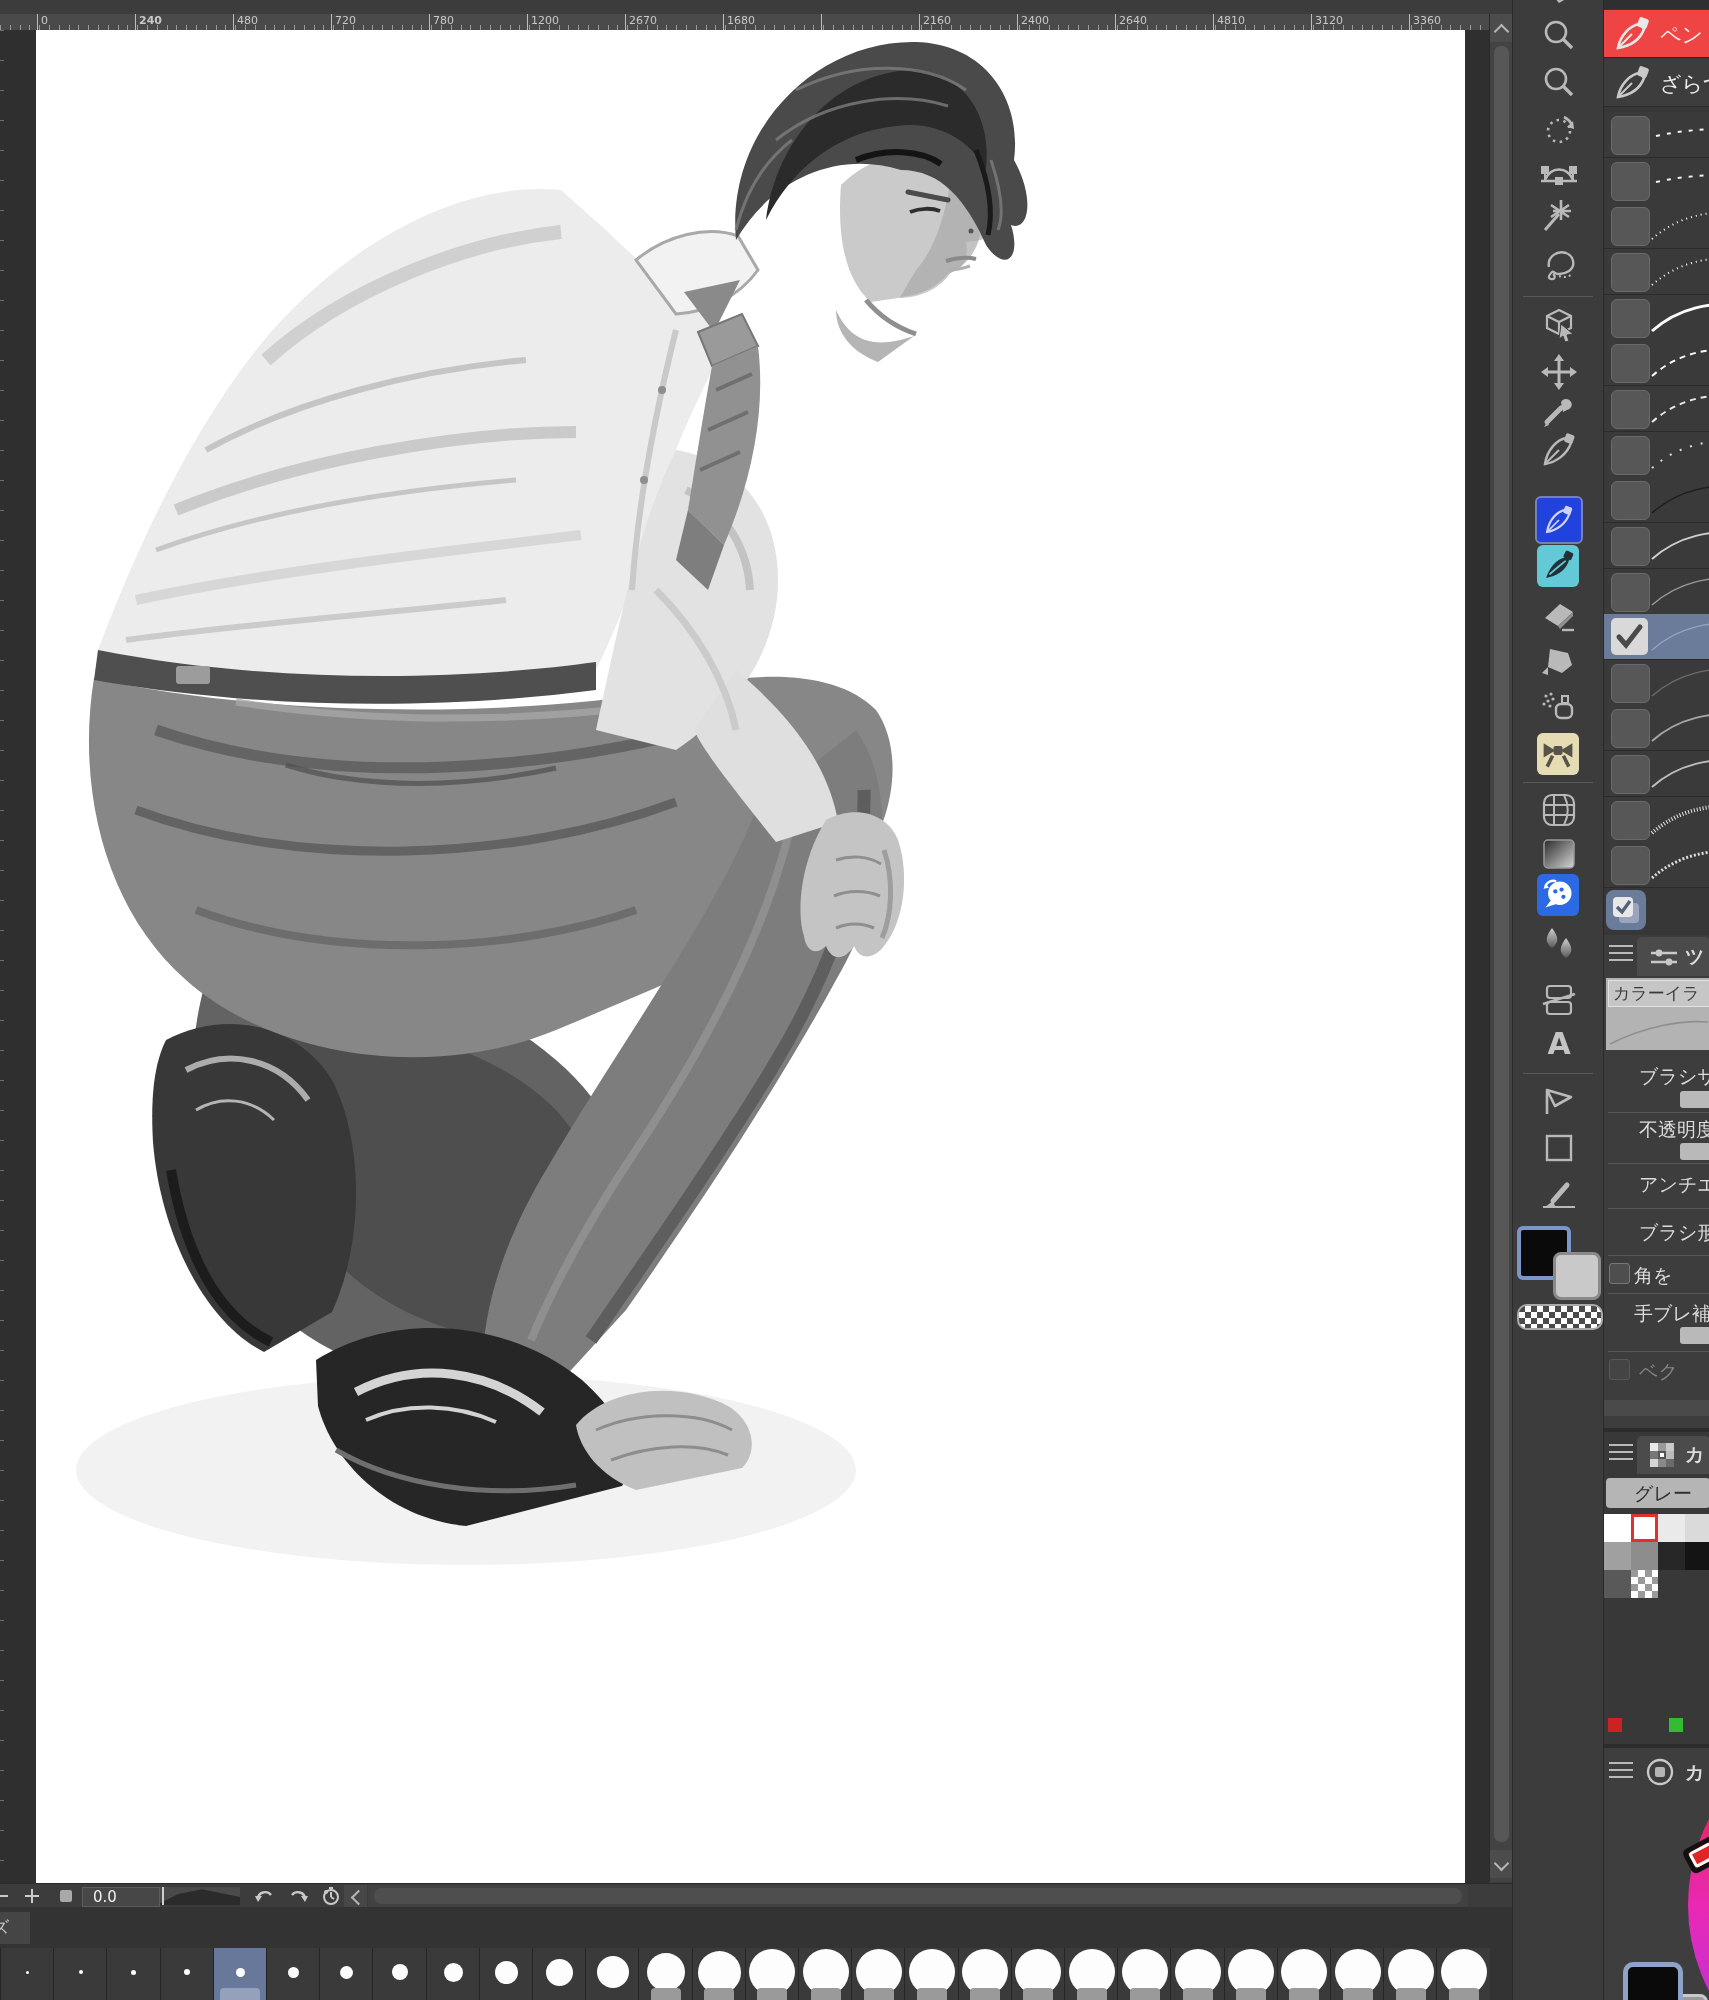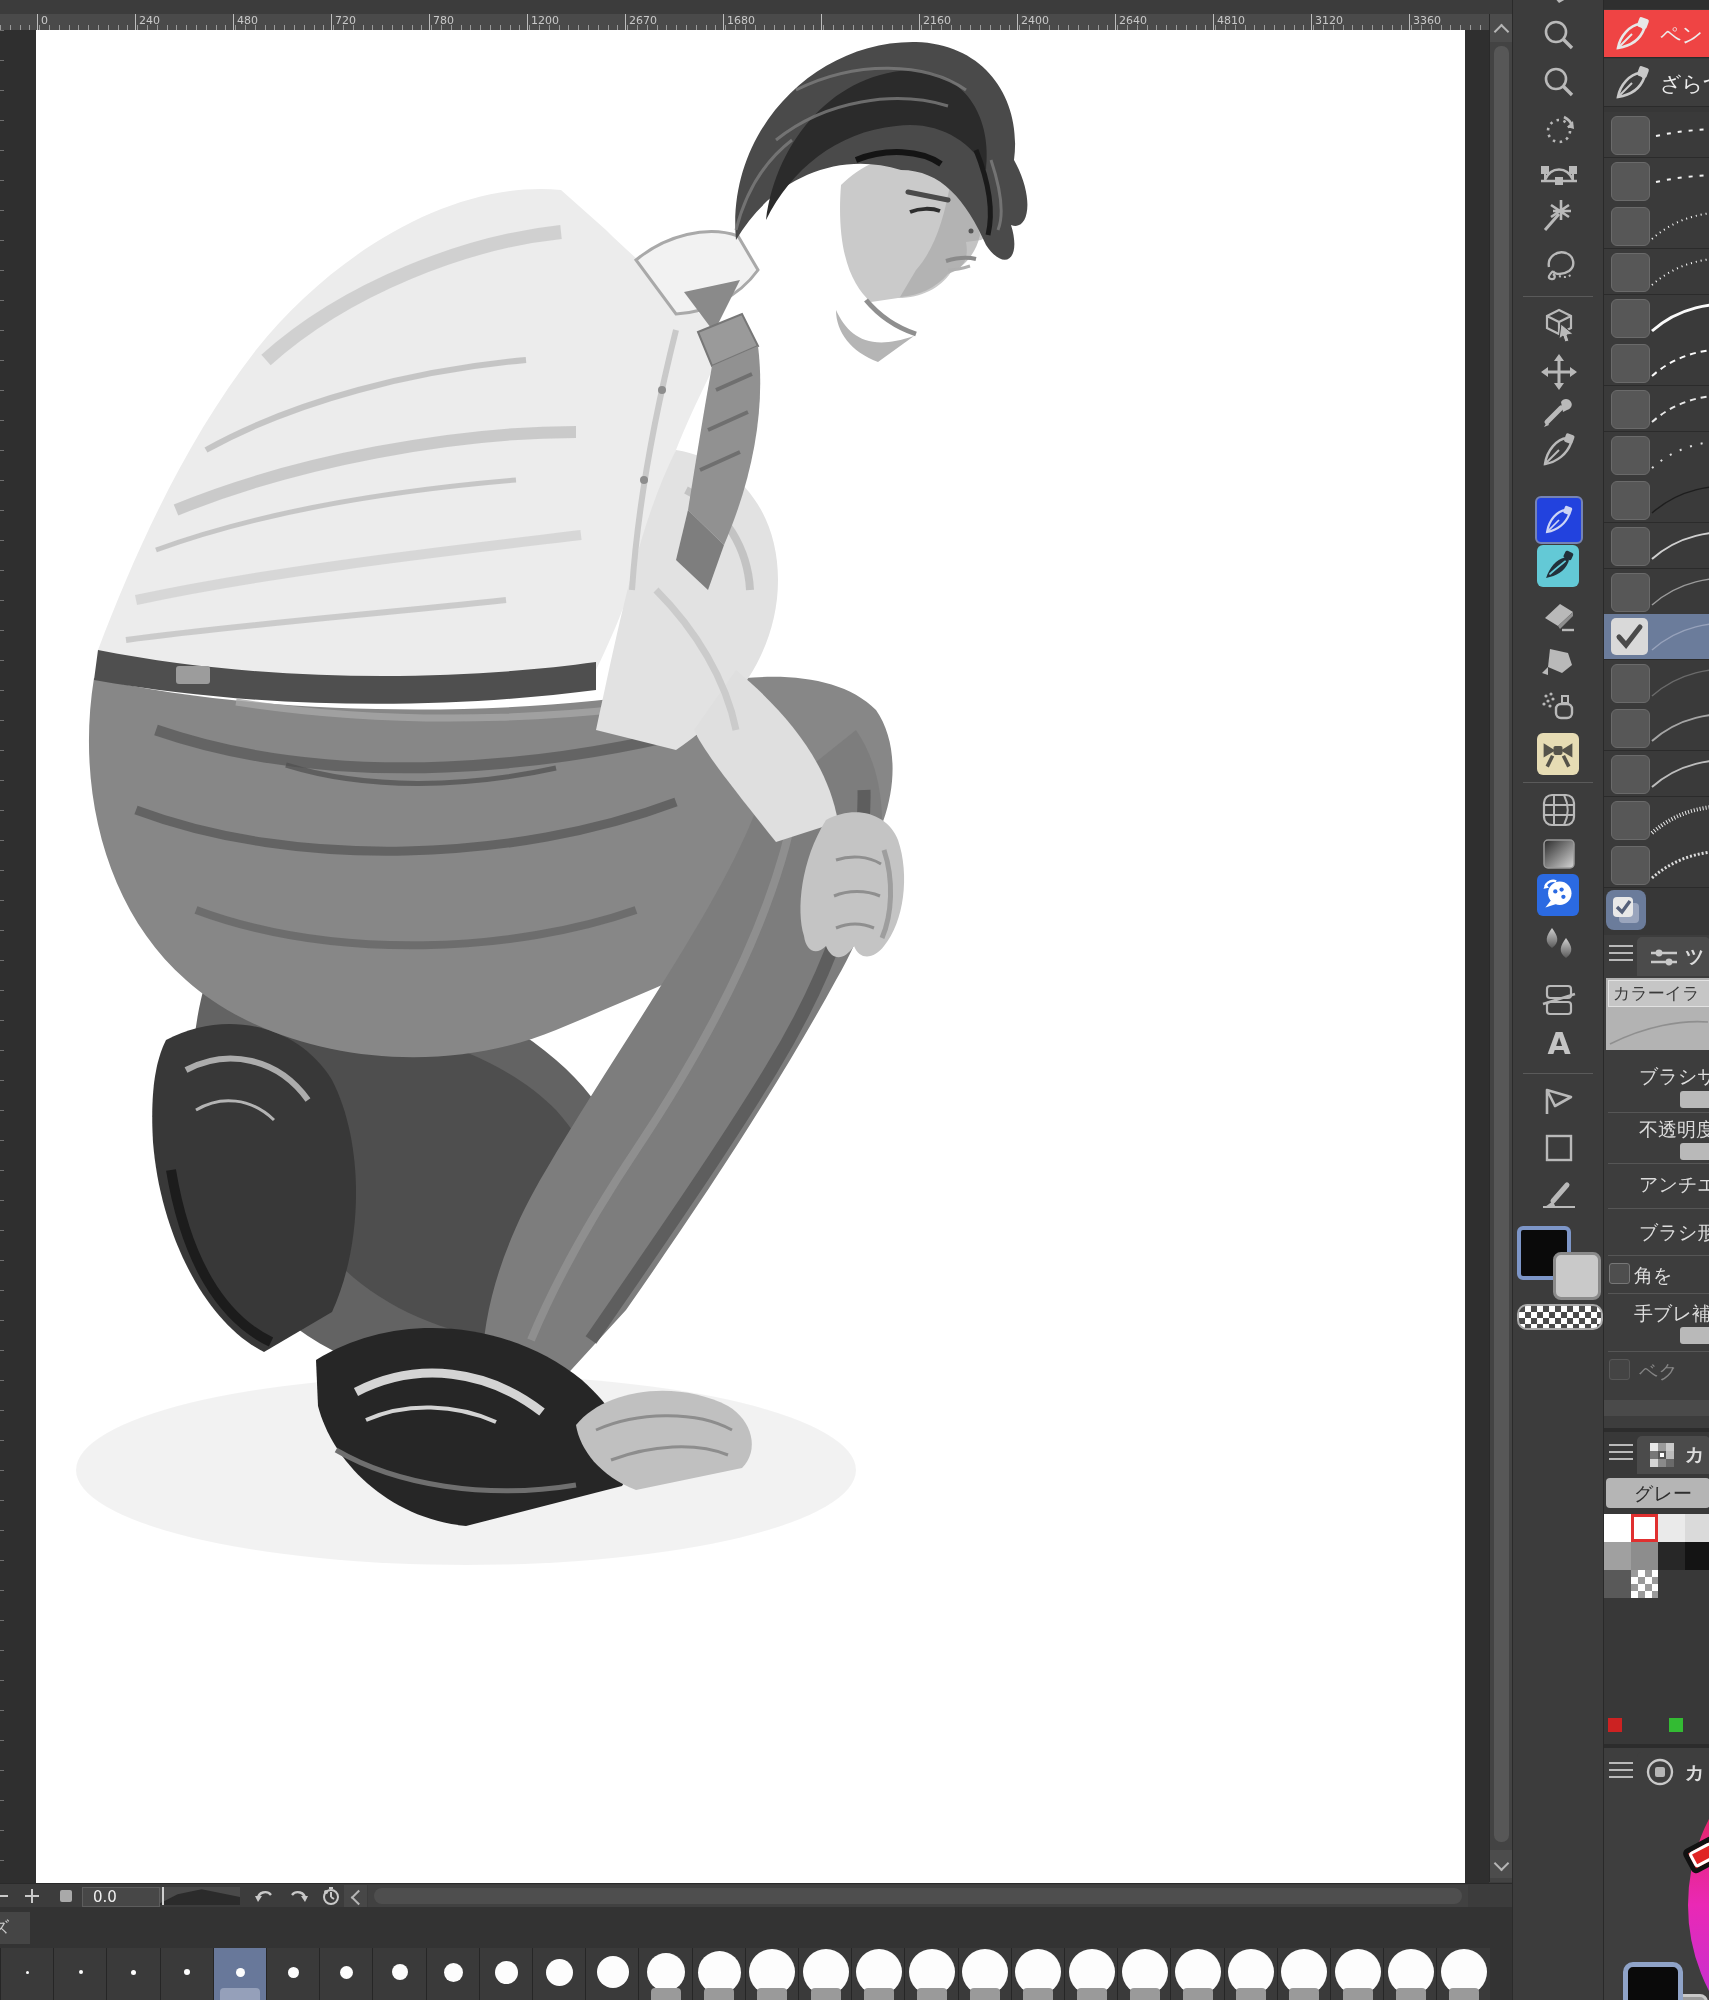--- a/index.html
+++ b/index.html
@@ -114,21 +114,21 @@
 
 <div id="app">
 
 
   <div id="ruler" class="abs">
     <div id="ruler-minor" class="abs"></div>
     <div id="ruler-labels">
         <div class="ruler-tick" style="left: 37px;"></div>
         <span class="ruler-label" style="left: 41px;">0</span>
         <div class="ruler-tick" style="left: 135px;"></div>
-        <span class="ruler-label" style="left: 139px;">240</span>
+        <span class="ruler-label" style="left: 139px; font-weight: bold;">240</span>
         <div class="ruler-tick" style="left: 233px;"></div>
         <span class="ruler-label" style="left: 237px;">480</span>
         <div class="ruler-tick" style="left: 331px;"></div>
         <span class="ruler-label" style="left: 335px;">720</span>
         <div class="ruler-tick" style="left: 429px;"></div>
         <span class="ruler-label" style="left: 433px;">780</span>
         <div class="ruler-tick" style="left: 527px;"></div>
         <span class="ruler-label" style="left: 531px;">1200</span>
         <div class="ruler-tick" style="left: 625px;"></div>
         <span class="ruler-label" style="left: 629px;">2670</span>

